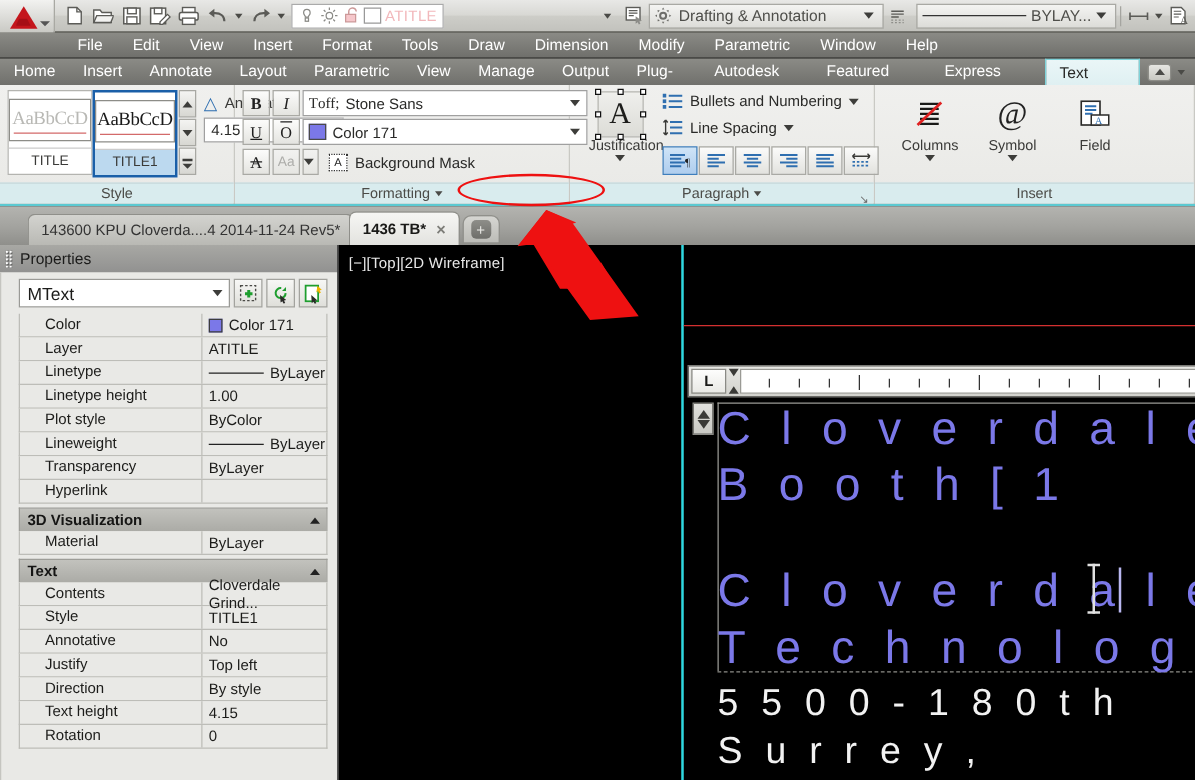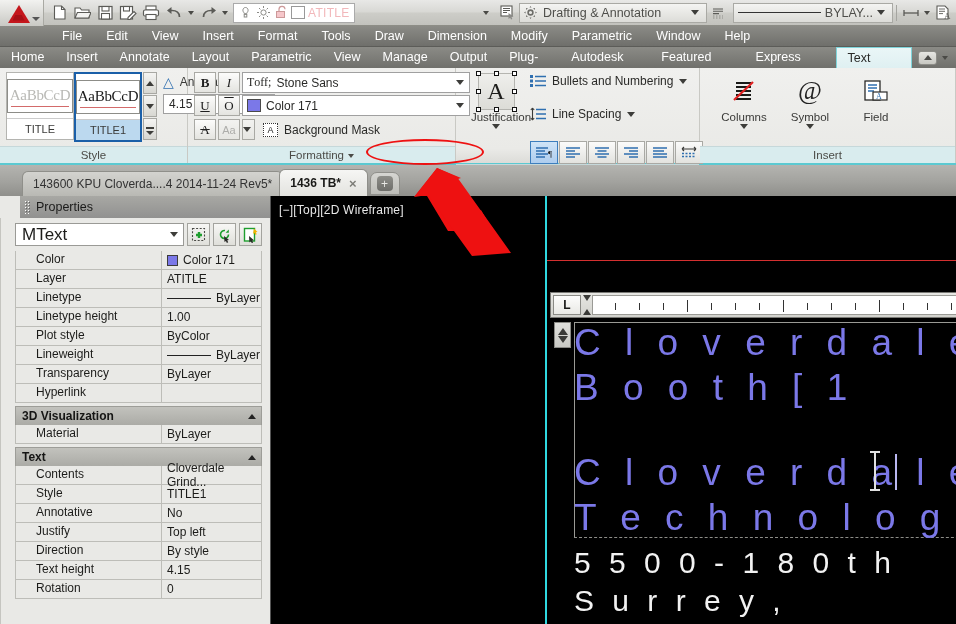--- a/index.html
+++ b/index.html
@@ -225,21 +225,21 @@
     width:37px;height:37px;
     background:linear-gradient(to bottom,#efefec,#dcdcd7);
     border:1px solid #b5b5b0;
     display:flex;align-items:center;justify-content:center;
     font-family:"Liberation Serif",serif; font-size:24px;color:#1d1d1b;
     position:relative;
   }
   .grip { position:absolute;width:5px;height:5px;background:#fff;border:1px solid #111; }
   .just-label { font-size:11.5px;color:#3a3a38;margin-left:10px; }
   .just-caret { width:0;height:0;border-left:4px solid transparent;border-right:4px solid transparent;border-top:5px solid #3d3d3a;}
-  .para-right { flex:1; display:flex;flex-direction:column;gap:19px;padding-top:2px;}
+  .para-right { flex:1; display:flex;flex-direction:column;gap:7px;padding-top:2px;}
   .para-line { display:flex;align-items:center;gap:6px;font-size:12px;color:#2a2a28;}
   .align-row { display:flex;gap:1px; margin-top:1px;}
   .abtn {
     width:28px;height:23px;
     background:linear-gradient(to bottom,#fbfbfa,#e2e2de);
     border:1px solid #a9a9a4;
     display:flex;align-items:center;justify-content:center;
   }
   .abtn.sel { background:linear-gradient(to bottom,#cfe4f7,#aecdee); border:1px solid #3d7ebd;}
 
@@ -285,31 +285,31 @@
   }
 
   
   .main { position:absolute; top:196px; left:0; right:0; bottom:0; display:flex; background:#000;}
 
   
   .props { width:270px; height:428px; background:#e9e9e6; display:flex; flex-direction:column; position:relative;}
   .props-head {
     height:22px; background:linear-gradient(to bottom,#a8a8a4,#919190);
     display:flex;align-items:center;gap:6px;padding-left:4px;
-    color:#1b1b1a; font-size:12.5px;margin-left:20px;
+    color:#1b1b1a; font-size:12.5px;
   }
   .grip-dots { width:6px;height:14px;
     background-image: radial-gradient(#fff 40%, transparent 41%), radial-gradient(#666 40%, transparent 41%);
     background-size:3px 3px; background-position: 0 0, 1px 1px;
   }
   .props-body { flex:1; background:#e9e9e6; padding:5px 8px 0 14px; overflow:hidden; border-left:1px solid #c5c5c0;}
   .props-toprow { display:flex;align-items:center;gap:3px; margin-bottom:5px; }
   .props-combo {
     flex:1; height:23px; background:#fff;border:1px solid #9a9a96;
-    display:flex;align-items:center;padding:0 2px 0 6px;font-size:17px;color:#1c1c1a;
+    display:flex;align-items:center;padding:0 2px 0 6px;font-size:14px;color:#1c1c1a;
   }
   .pc-btn {
     width:23px;height:23px;background:linear-gradient(to bottom,#f7f7f5,#dfdfda);
     border:1px solid #a3a39e; display:flex;align-items:center;justify-content:center;
   }
   .sect-head {
     height:19px; background:linear-gradient(to bottom,#c2c2bd,#ababa6);
     display:flex;align-items:center;justify-content:space-between;
     padding:0 5px 0 6px; font-size:12px; font-weight:bold; color:#151514;
     border:1px solid #9d9d98; border-bottom:none;

